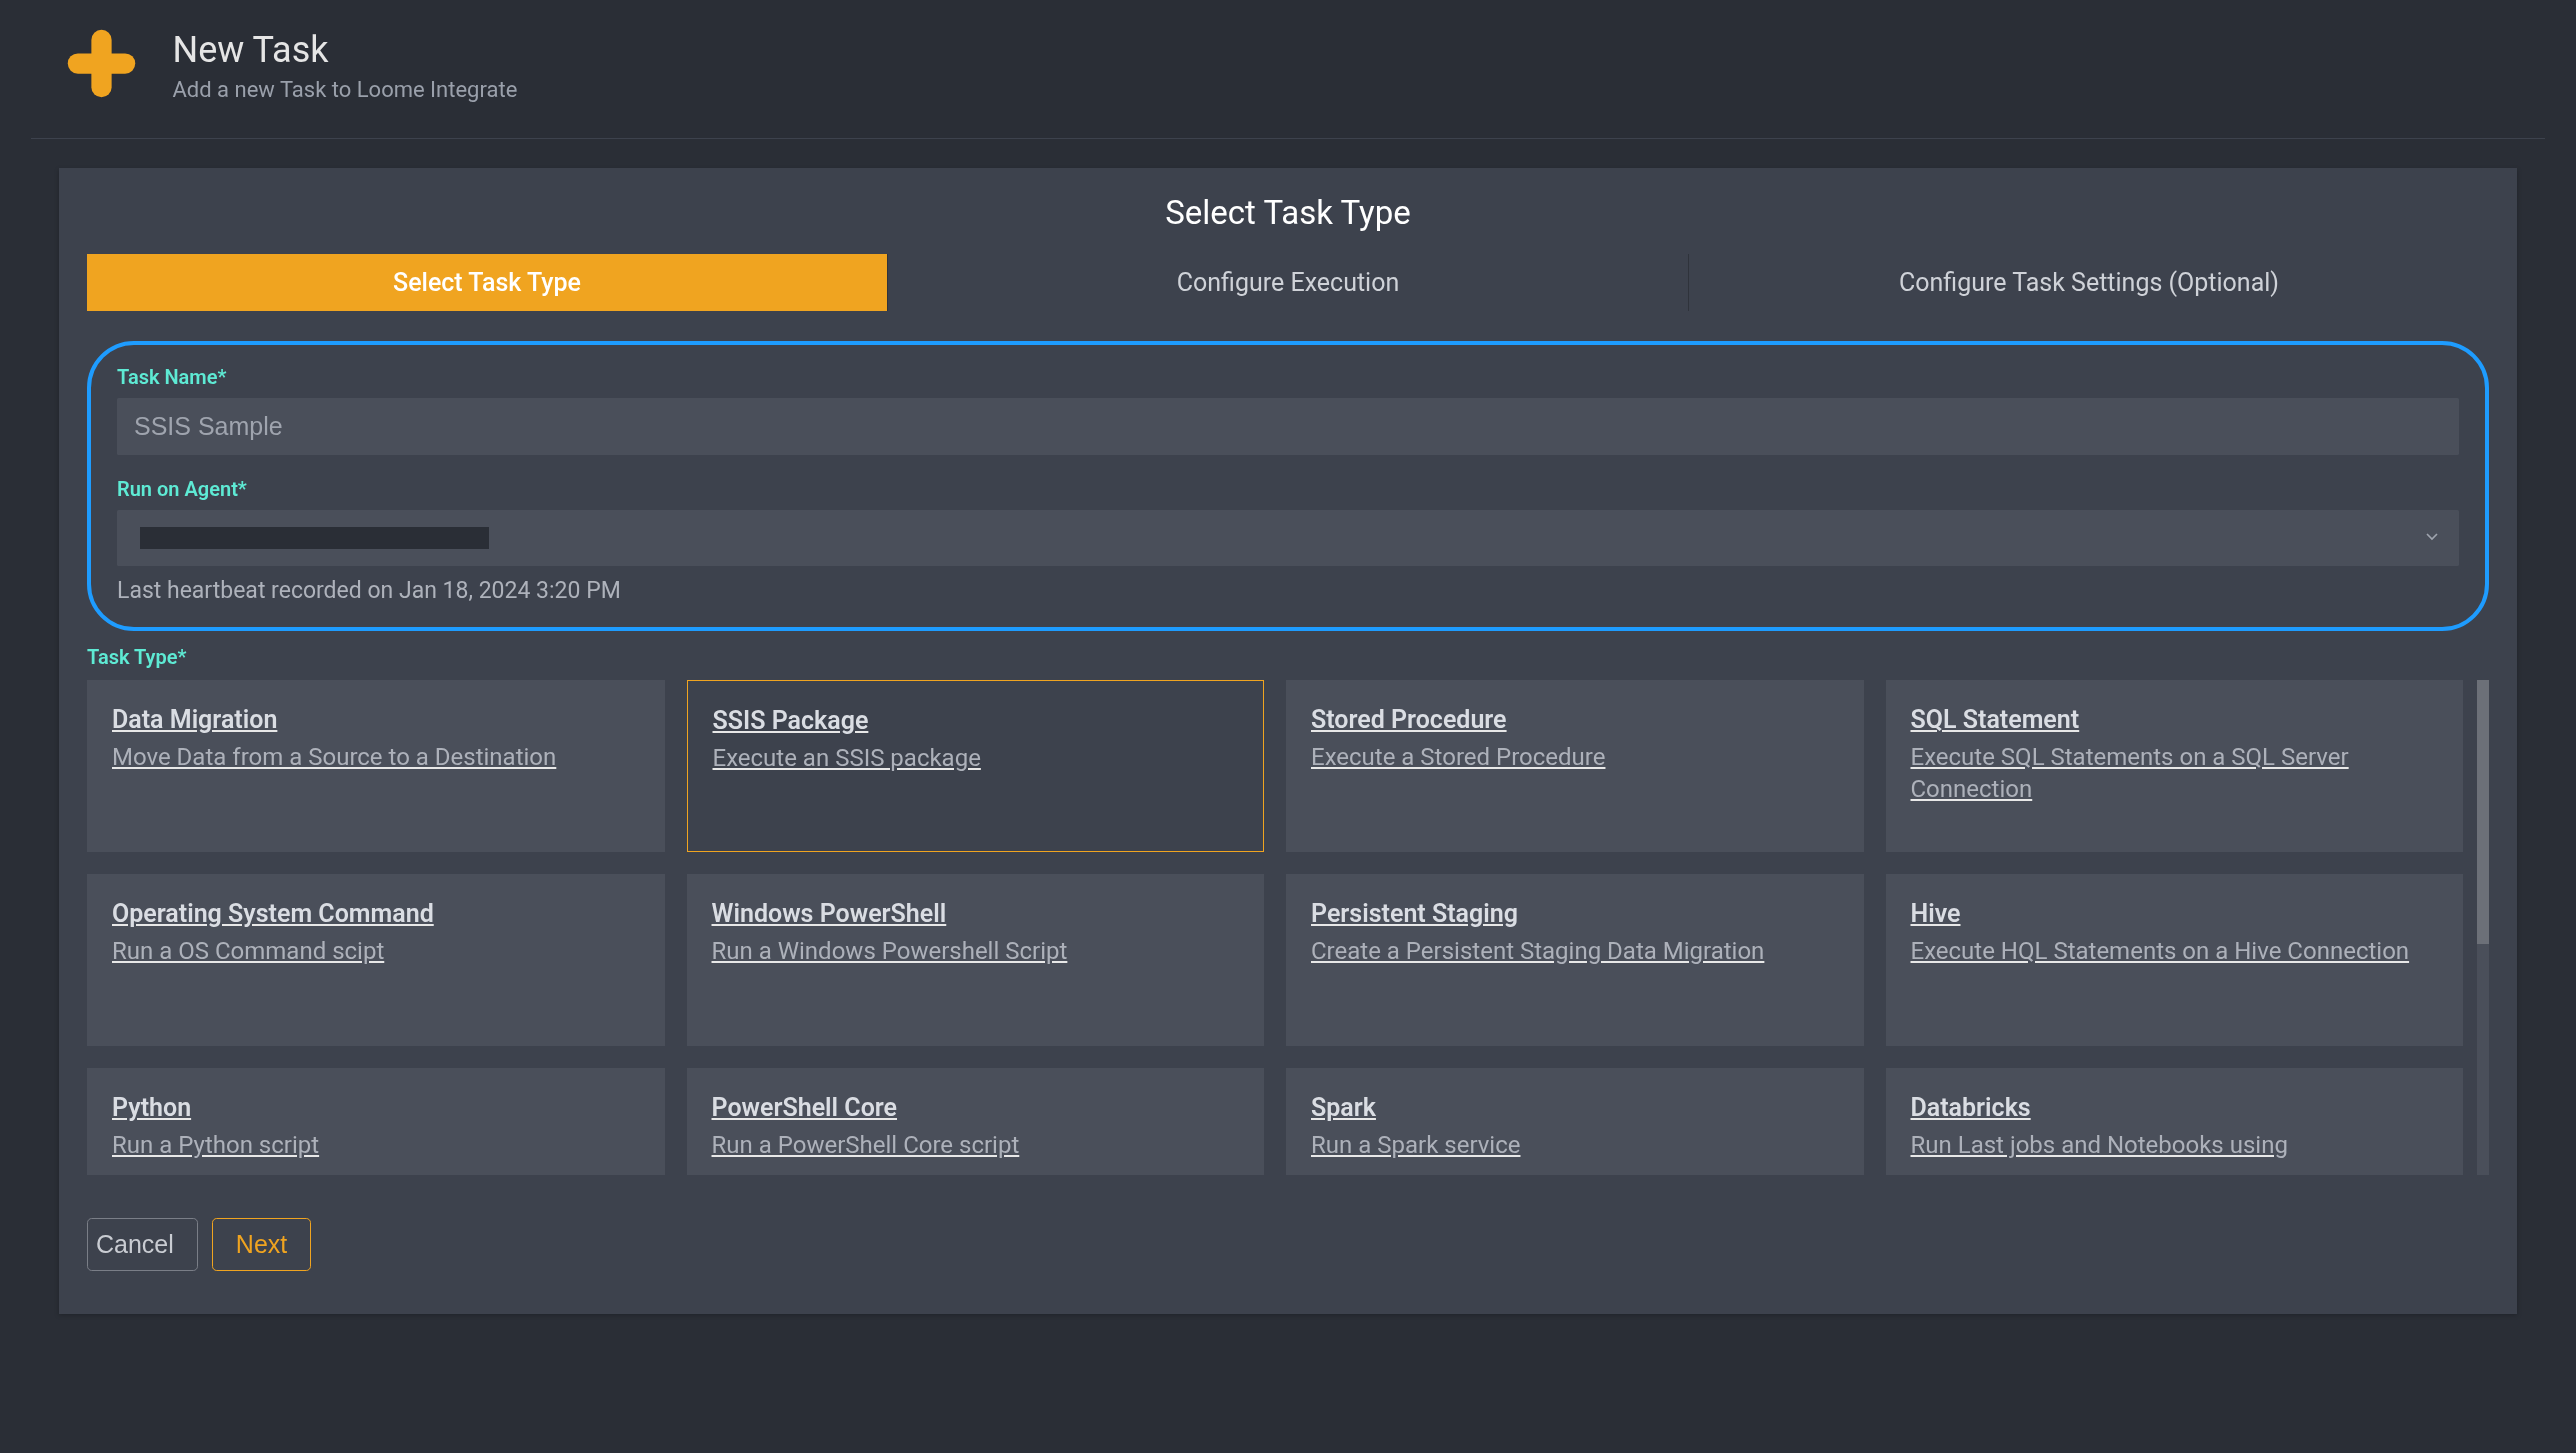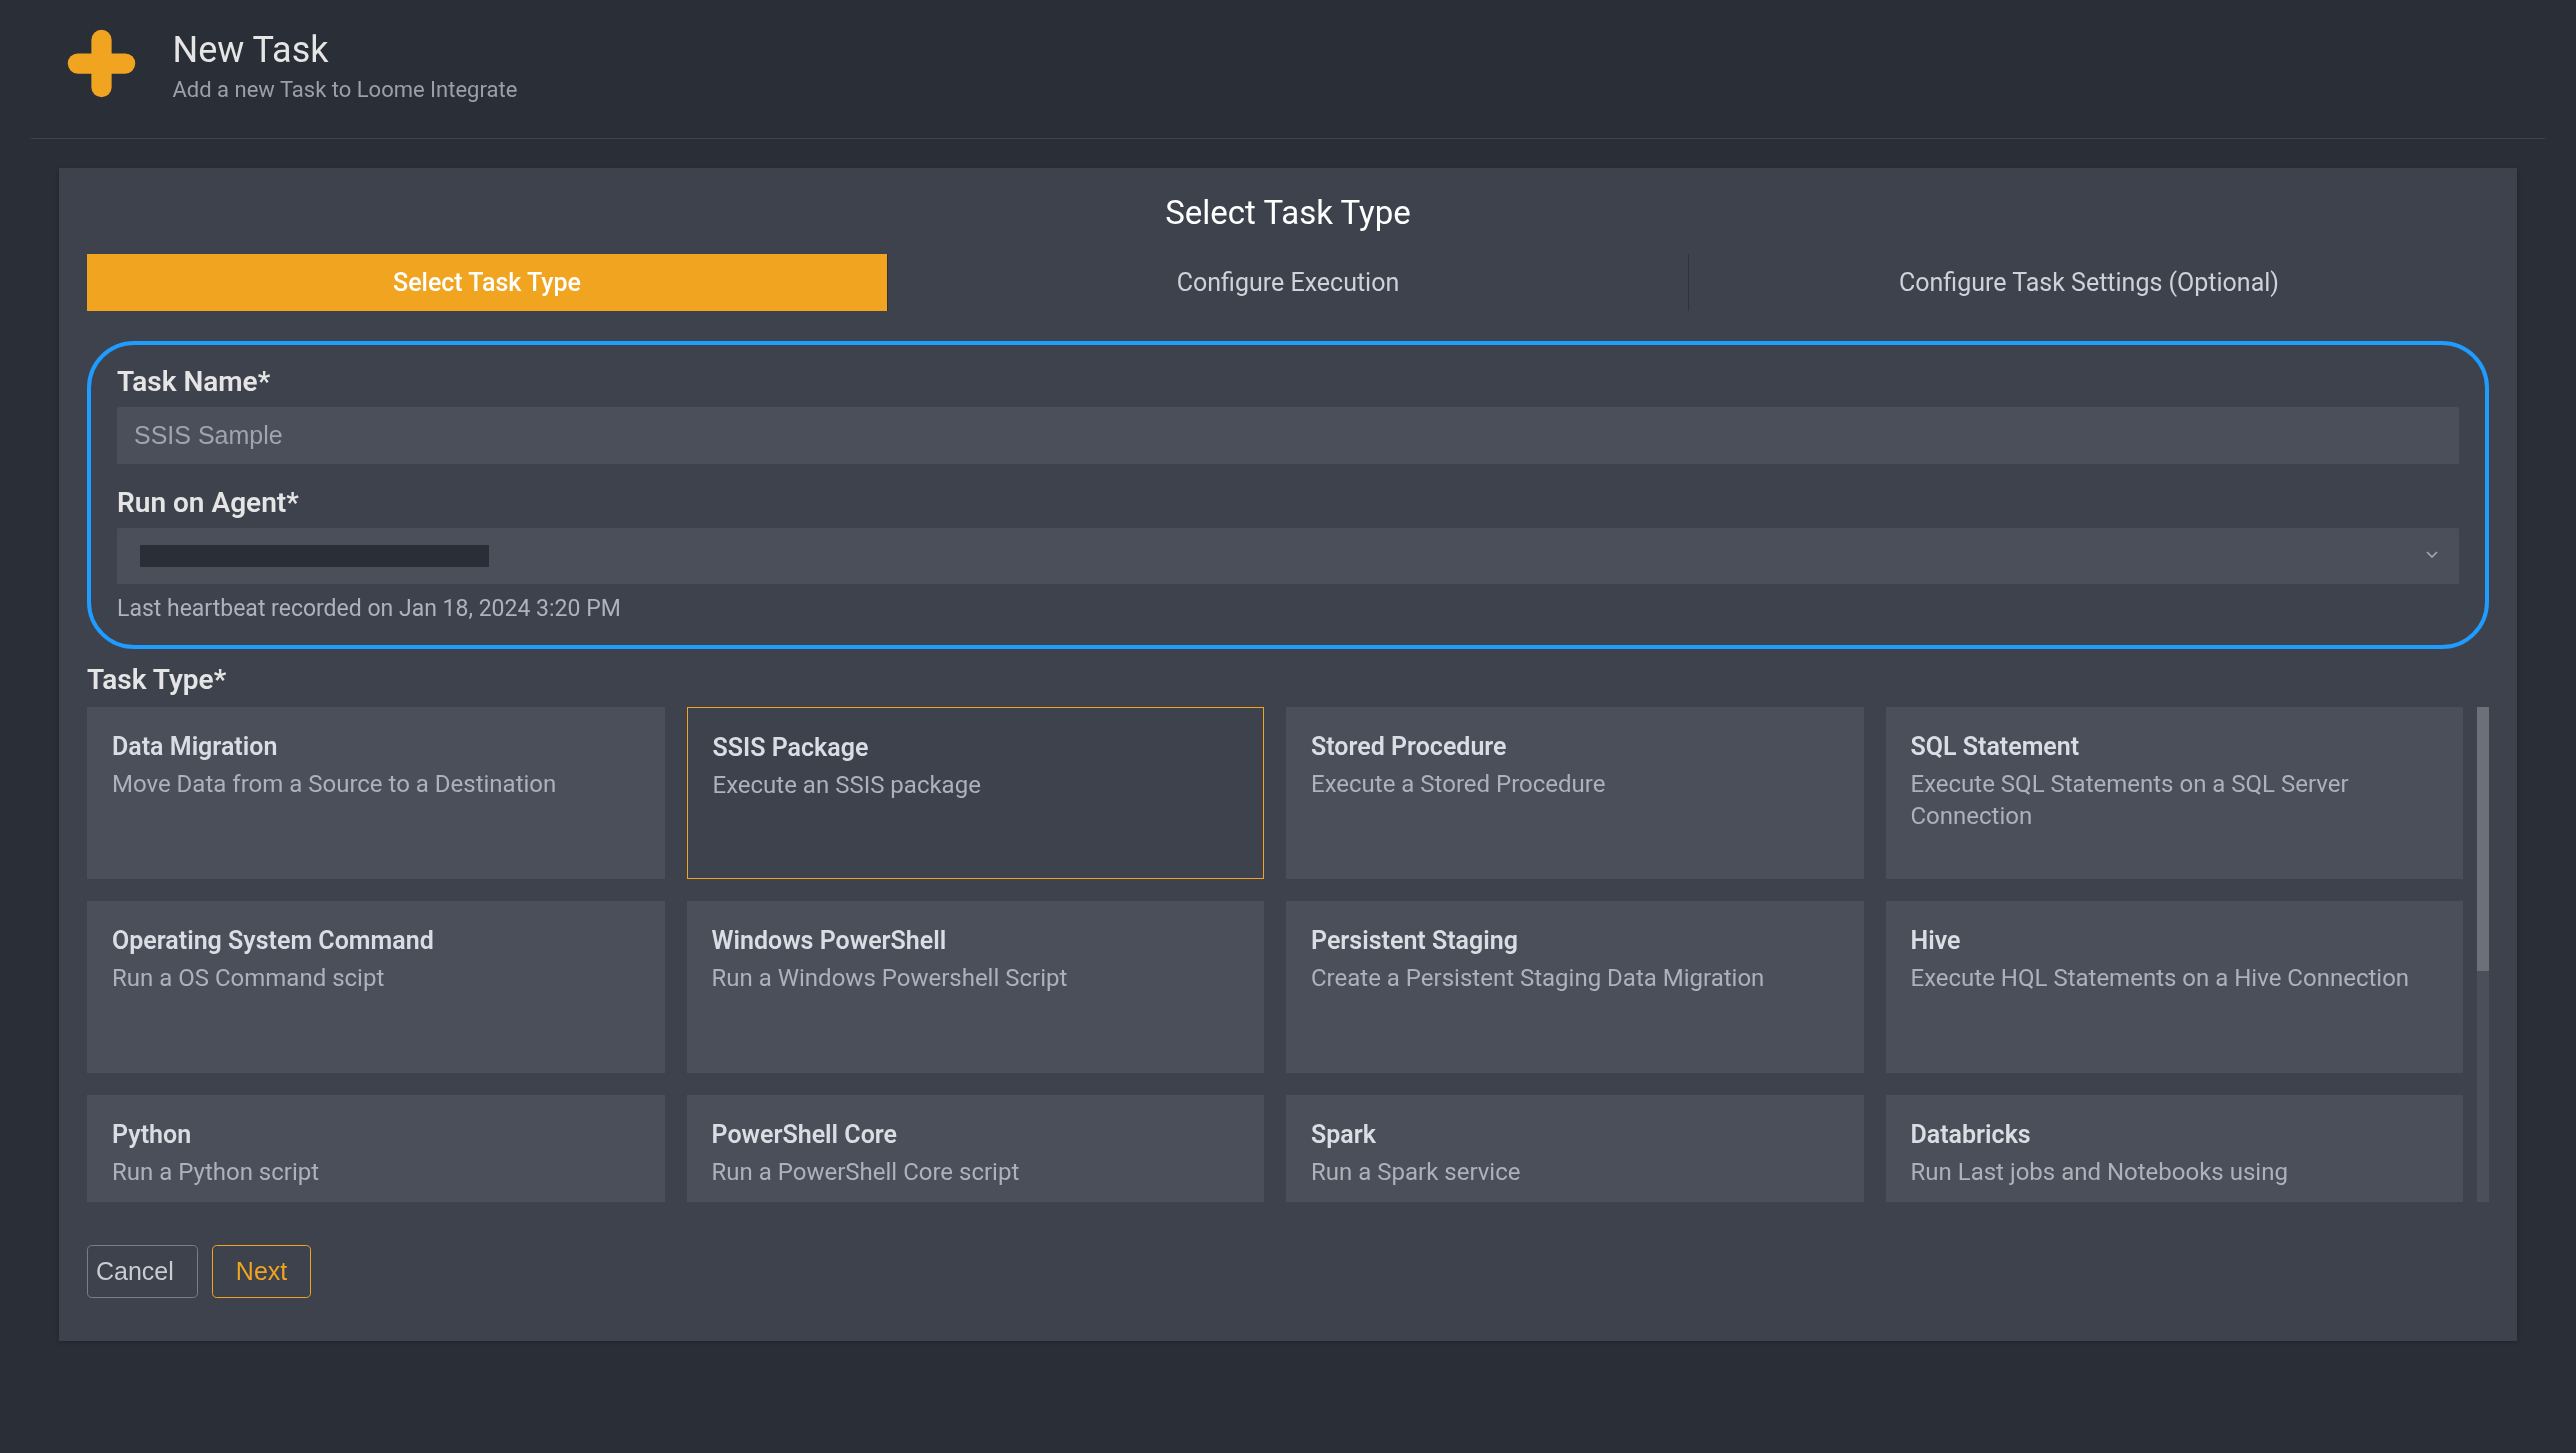--- a/index.html
+++ b/index.html
@@ -78,23 +78,23 @@
     color: #ffffff;
     font-weight: 500;
   }
   .highlight-section {
     margin: 29.5px 28px 0 28px;
     border: 4.7px solid #1e9cff;
     border-radius: 47px;
     padding: 20px 26px 23px 26px;
   }
   .field-label {
-    font-size: 28px;
+    font-size: 20px;
     font-weight: 600;
-    color: #e5e5e5;
+    color: #5eead4;
     margin-bottom: 9.3px;
   }
   .text-input {
     width: 100%;
     background: #4a4f5a;
     border: none;
     padding: 14px 17px;
     font-size: 25px;
     color: #b8bcc5;
     border-radius: 1.6px;
@@ -152,20 +152,21 @@
     display: grid;
     grid-template-columns: repeat(4, 1fr);
     gap: 22px;
     padding-right: 26px;
   }
   .type-card {
     background: #4a4f5a;
     padding: 25px 25px;
     min-height: 172px;
     cursor: pointer;
+    text-decoration: underline;
   }
   .type-card.selected {
     border: 1.6px solid #f0a420;
     background: #3d424d;
   }
   .type-card-title {
     font-size: 25px;
     font-weight: 600;
     color: #dadde3;
     margin-bottom: 6.2px;

